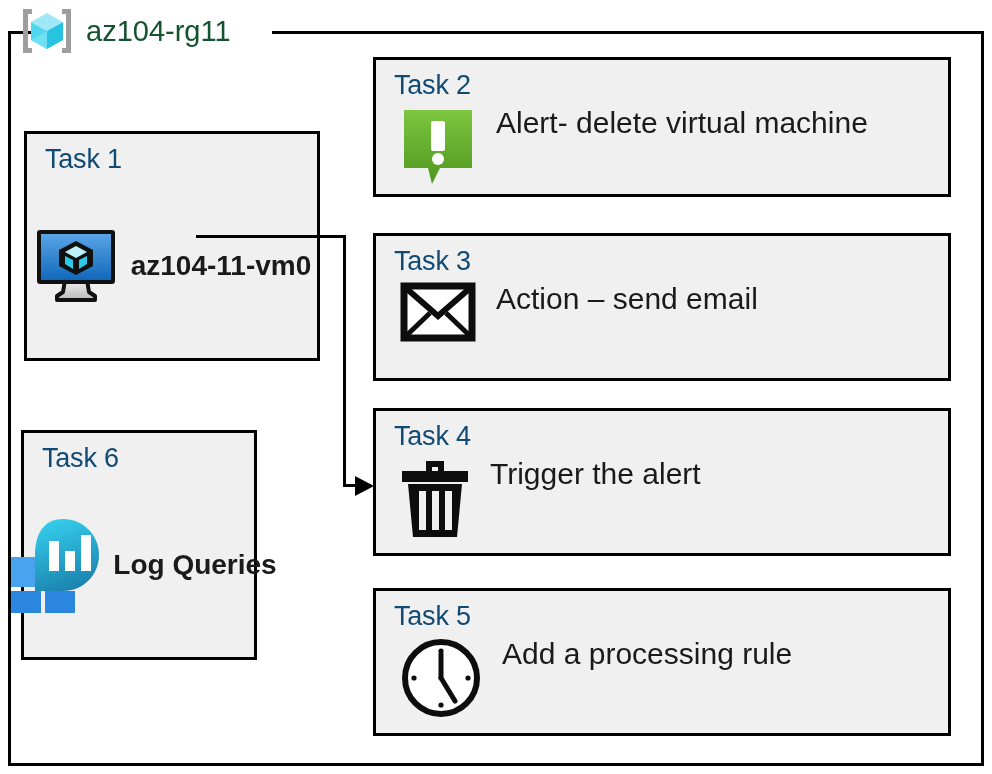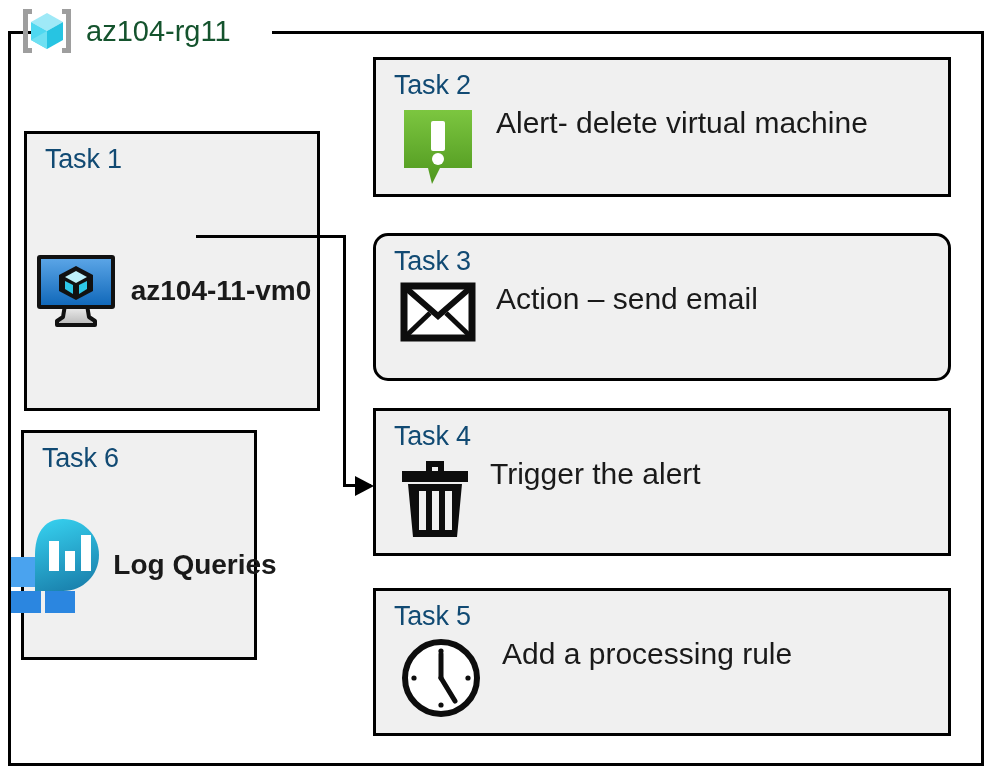--- a/index.html
+++ b/index.html
@@ -101,24 +101,24 @@
     flex-direction: row;
     gap: 20px;
   }
   .card-label {
     font-size: 30px;
     color: #1a1a1a;
     white-space: nowrap;
   }
 
   
-  #card-task1 { left: 24px;  top: 131px; width: 296px; height: 280px; }
+  #card-task1 { left: 24px;  top: 131px; width: 296px; height: 230px; }
   #card-task6 { left: 21px;  top: 430px; width: 236px; height: 230px; }
   #card-task2 { left: 373px; top: 57px;  width: 578px; height: 140px; }
-  #card-task3 { left: 373px; top: 233px; width: 578px; height: 148px; border-radius: 15px; }
+  #card-task3 { left: 373px; top: 233px; width: 578px; height: 148px; }
   #card-task4 { left: 373px; top: 408px; width: 578px; height: 148px; }
   #card-task5 { left: 373px; top: 588px; width: 578px; height: 148px; padding-left: 12px; }
 
   
   .conn {
     position: absolute;
     background: #000000;
   }
   .conn-h1 { left: 196px; top: 235px; width: 150px; height: 3px; }
   .conn-v  { left: 343px; top: 235px; width: 3px;  height: 252px; }

